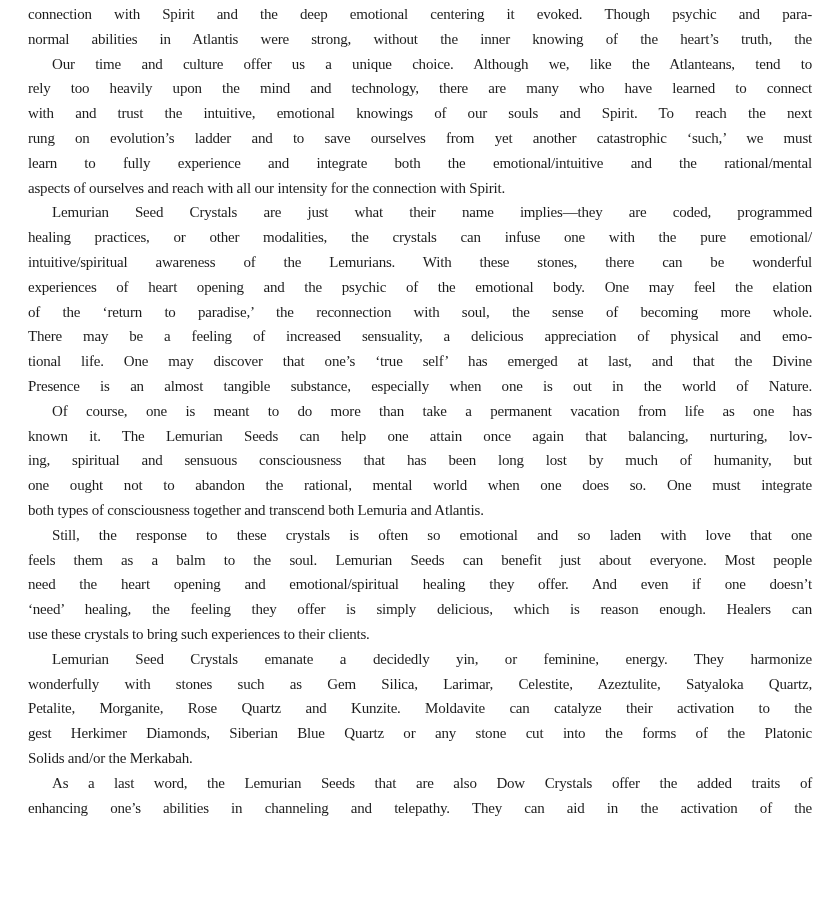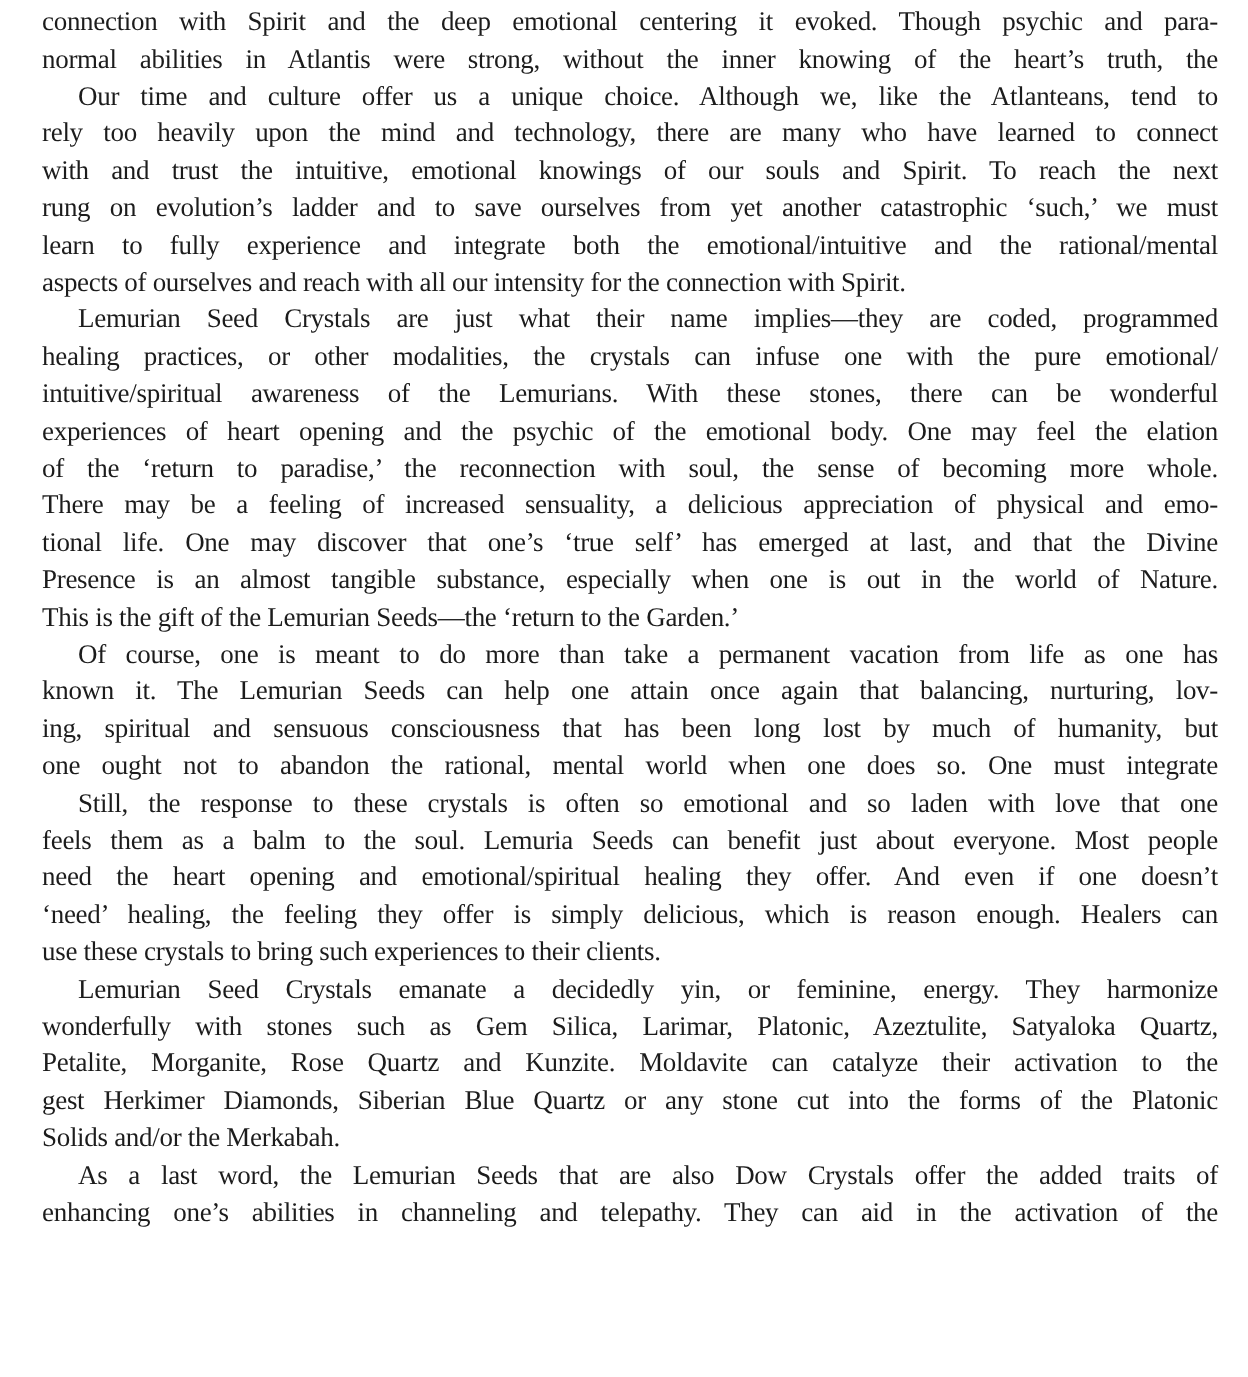--- a/index.html
+++ b/index.html
@@ -11,21 +11,21 @@
     height: 918px;
     overflow: hidden;
     background: #ffffff;
   }
   .page {
     box-sizing: border-box;
     width: 832px;
     height: 918px;
     padding: 2px 20px 0 28px;
     font-family: "Liberation Serif", "DejaVu Serif", serif;
-    font-size: 18px;
+    font-size: 15px;
     line-height: 24.8px;
     letter-spacing: -0.2px;
     color: #1c1c1c;
   }
   .paragraph {
     margin: 0;
   }
   .line {
     text-align: justify;
     text-align-last: justify;
@@ -55,38 +55,38 @@
     </div>
     <div class="paragraph">
       <div class="line indent">Lemurian Seed Crystals are just what their name implies—they are coded, programmed</div>
       <div class="line">healing practices, or other modalities, the crystals can infuse one with the pure emotional/</div>
       <div class="line">intuitive/spiritual awareness of the Lemurians. With these stones, there can be wonderful</div>
       <div class="line">experiences of heart opening and the psychic of the emotional body. One may feel the elation</div>
       <div class="line">of the ‘return to paradise,’ the reconnection with soul, the sense of becoming more whole.</div>
       <div class="line">There may be a feeling of increased sensuality, a delicious appreciation of physical and emo-</div>
       <div class="line">tional life. One may discover that one’s ‘true self’ has emerged at last, and that the Divine</div>
       <div class="line">Presence is an almost tangible substance, especially when one is out in the world of Nature.</div>
-      <div class="line para-end">This is the gift of the Lemurian Seeds—the ‘return to the Garden.’</div>
     </div>
     <div class="paragraph">
       <div class="line indent">Of course, one is meant to do more than take a permanent vacation from life as one has</div>
       <div class="line">known it. The Lemurian Seeds can help one attain once again that balancing, nurturing, lov-</div>
       <div class="line">ing, spiritual and sensuous consciousness that has been long lost by much of humanity, but</div>
       <div class="line">one ought not to abandon the rational, mental world when one does so. One must integrate</div>
+      <div class="line para-end">both types of consciousness together and transcend both Lemuria and Atlantis.</div>
     </div>
     <div class="paragraph">
       <div class="line indent">Still, the response to these crystals is often so emotional and so laden with love that one</div>
-      <div class="line">feels them as a balm to the soul. Lemuria Seeds can benefit just about everyone. Most people</div>
+      <div class="line">feels them as a balm to the soul. Lemurian Seeds can benefit just about everyone. Most people</div>
       <div class="line">need the heart opening and emotional/spiritual healing they offer. And even if one doesn’t</div>
       <div class="line">‘need’ healing, the feeling they offer is simply delicious, which is reason enough. Healers can</div>
       <div class="line para-end">use these crystals to bring such experiences to their clients.</div>
     </div>
     <div class="paragraph">
       <div class="line indent">Lemurian Seed Crystals emanate a decidedly yin, or feminine, energy. They harmonize</div>
-      <div class="line">wonderfully with stones such as Gem Silica, Larimar, Platonic, Azeztulite, Satyaloka Quartz,</div>
+      <div class="line">wonderfully with stones such as Gem Silica, Larimar, Celestite, Azeztulite, Satyaloka Quartz,</div>
       <div class="line">Petalite, Morganite, Rose Quartz and Kunzite. Moldavite can catalyze their activation to the</div>
       <div class="line">gest Herkimer Diamonds, Siberian Blue Quartz or any stone cut into the forms of the Platonic</div>
       <div class="line para-end">Solids and/or the Merkabah.</div>
     </div>
     <div class="paragraph">
       <div class="line indent">As a last word, the Lemurian Seeds that are also Dow Crystals offer the added traits of</div>
       <div class="line">enhancing one’s abilities in channeling and telepathy. They can aid in the activation of the</div>
     </div>
   </div>
 

